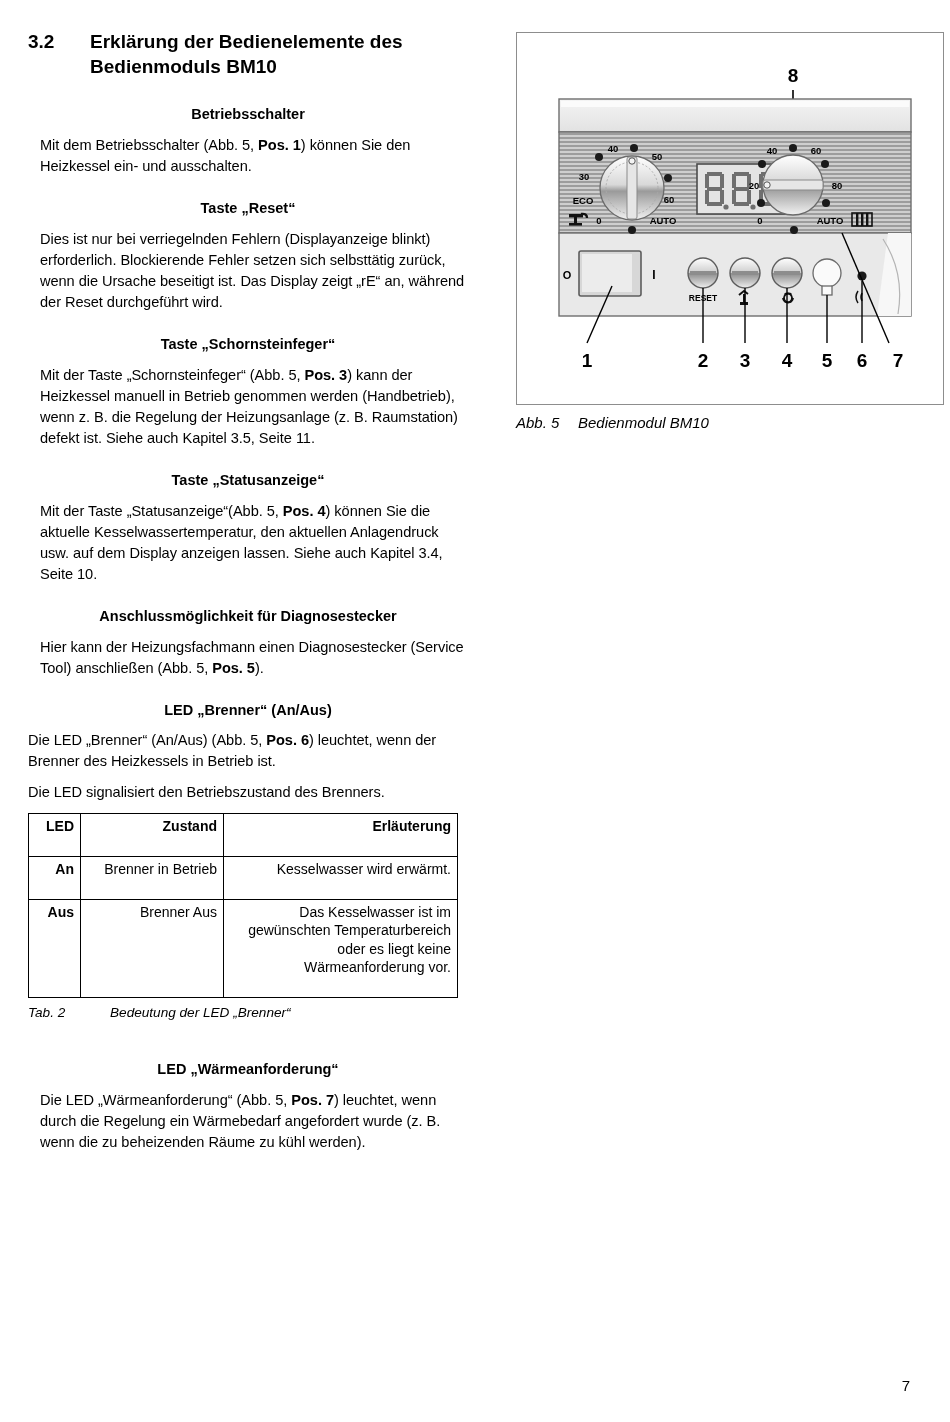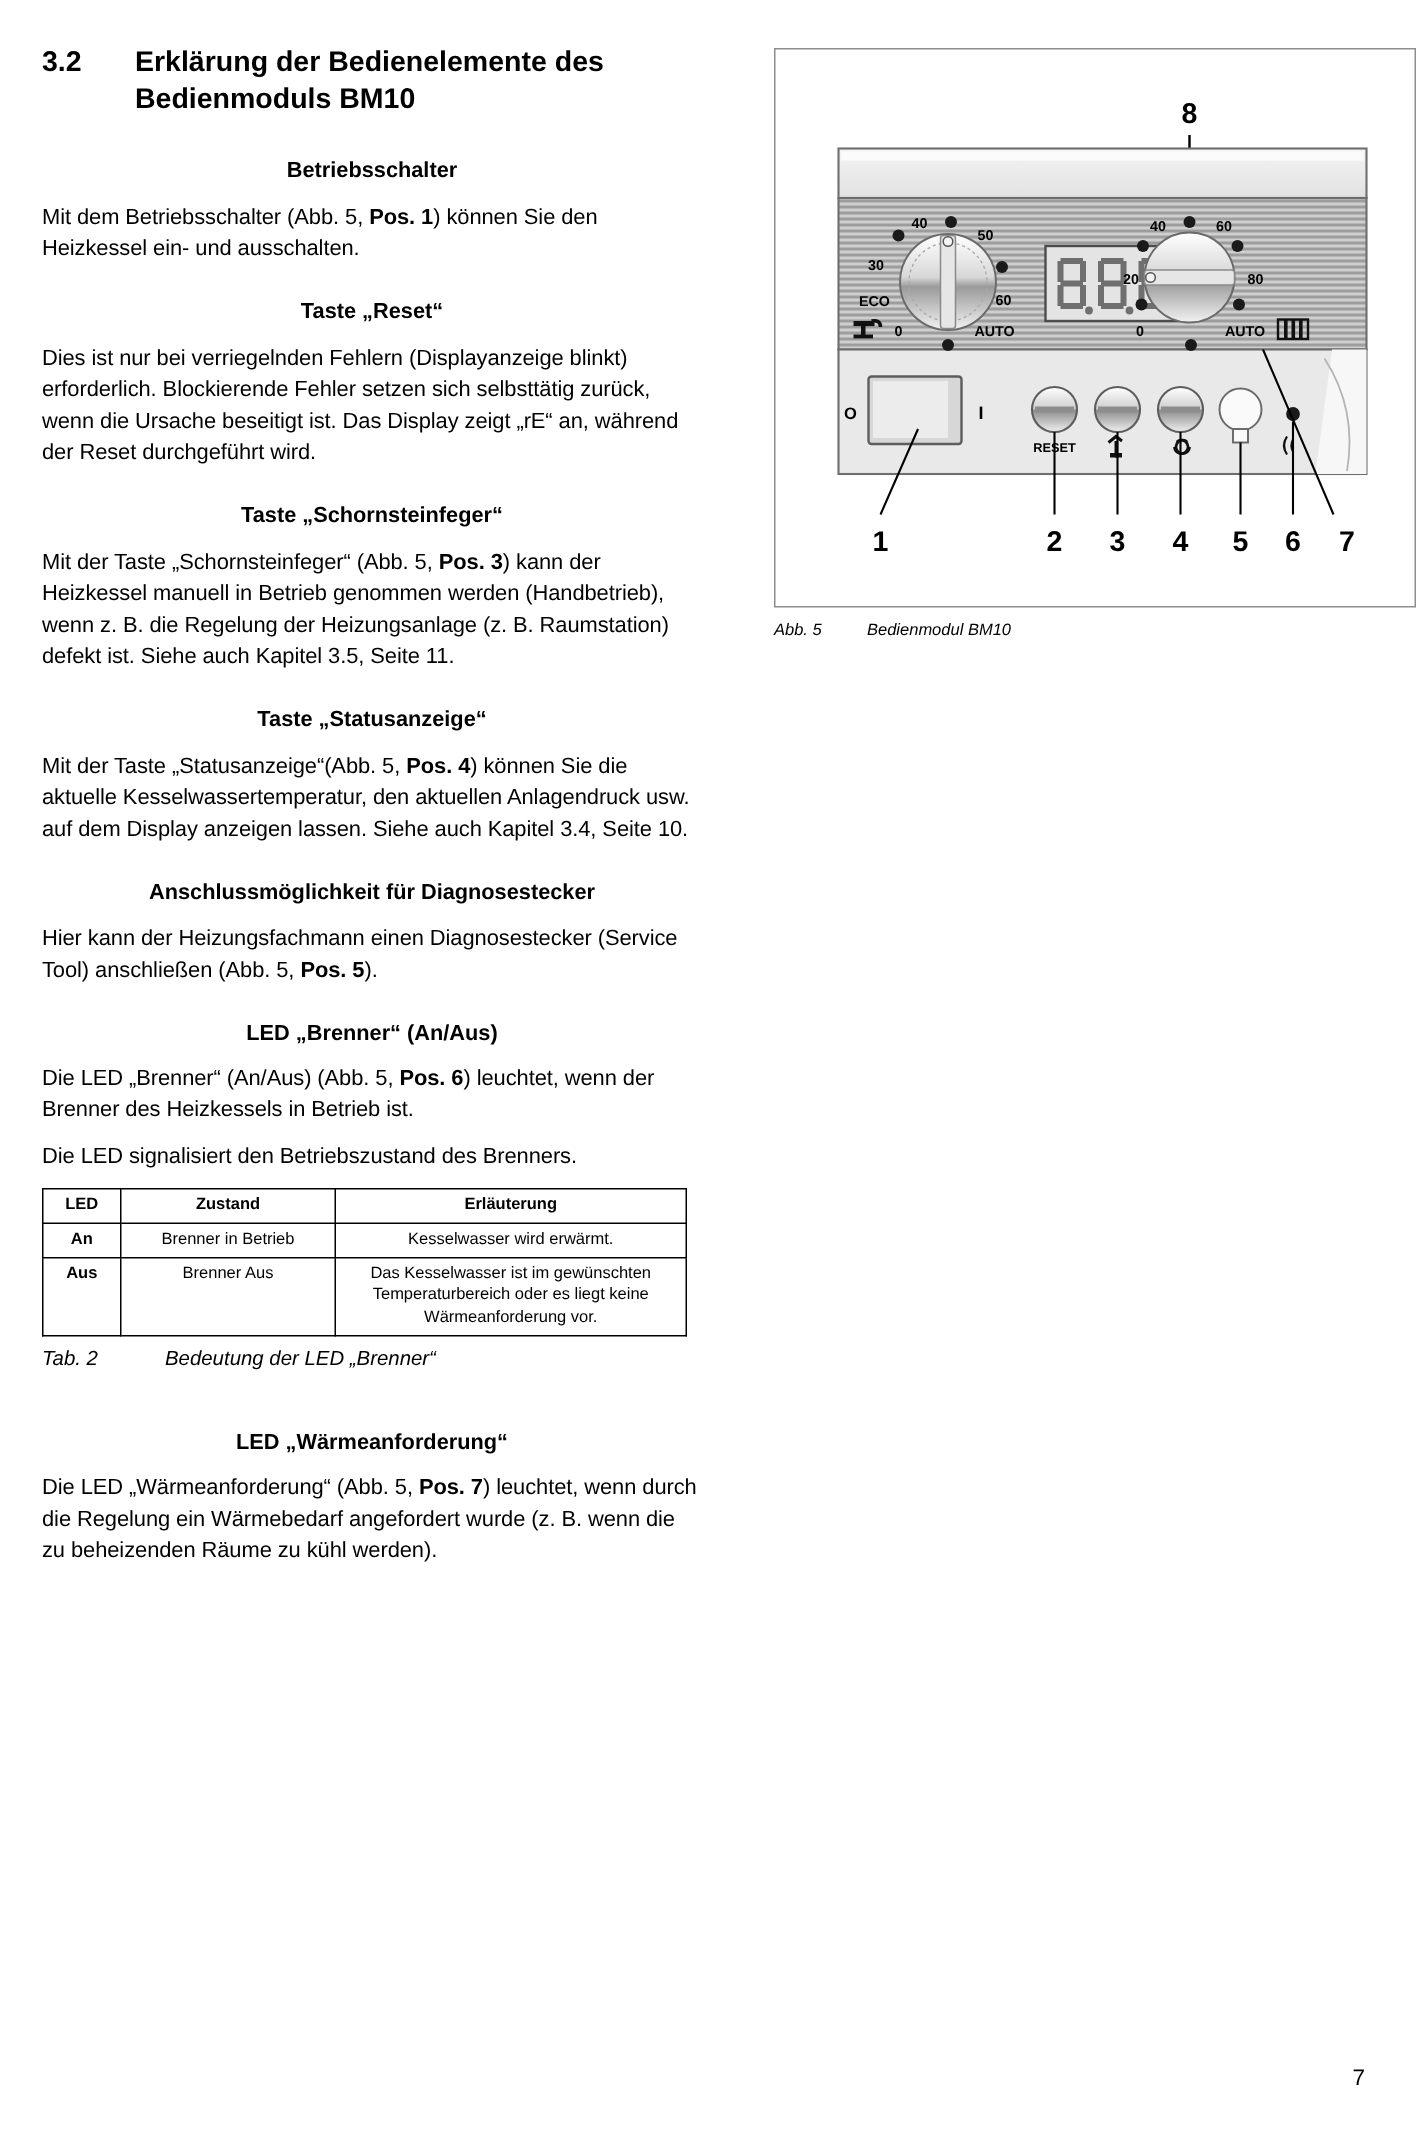--- a/index.html
+++ b/index.html
@@ -41,37 +41,37 @@
   }
   .sect { margin-bottom: 22px; }
   .sect.tight { margin-bottom: 20px; }
 
   p.body {
     font-size: 14.6px;
     line-height: 1.44;
     margin: 0 0 10px 0;
     letter-spacing: -0.05px;
   }
-  p.body:last-child { margin-bottom: 0; }
+  p.body:last-child { margin-bottom: 0; margin-left: 12px; }
   b { font-weight: bold; }
 
   
   table.led-table {
     border-collapse: collapse;
     width: 430px;
     margin-top: 4px;
     table-layout: fixed;
   }
   table.led-table td, table.led-table th {
     border: 1.4px solid #000;
-    padding: 3px 6px 4px 6px;
-    font-size: 11px;
+    padding: 3px 6px 20px 6px;
+    font-size: 14px;
     line-height: 1.33;
     vertical-align: top;
-    text-align: center;
+    text-align: right;
   }
   table.led-table th { font-weight: bold; }
   .col-led   { width: 52px; }
   .col-state { width: 143px; }
   .col-expl  { width: auto; }
   td.bold-cell { font-weight: bold; }
 
   .tab-caption {
     font-size: 13.6px;
     font-style: italic;
@@ -90,21 +90,21 @@
   }
   .fig-frame {
     width: 428px;
     height: 373px;
     border: 1.3px solid #8d8d8d;
     background: #ffffff;
     position: relative;
   }
   .fig-frame svg { display: block; }
   .fig-caption {
-    font-size: 11px;
+    font-size: 15px;
     font-style: italic;
     margin-top: 9px;
     display: flex;
   }
   .fig-caption .lbl { width: 62px; flex: 0 0 62px; }
 
   
   .page-num {
     position: absolute;
     right: 40px;

